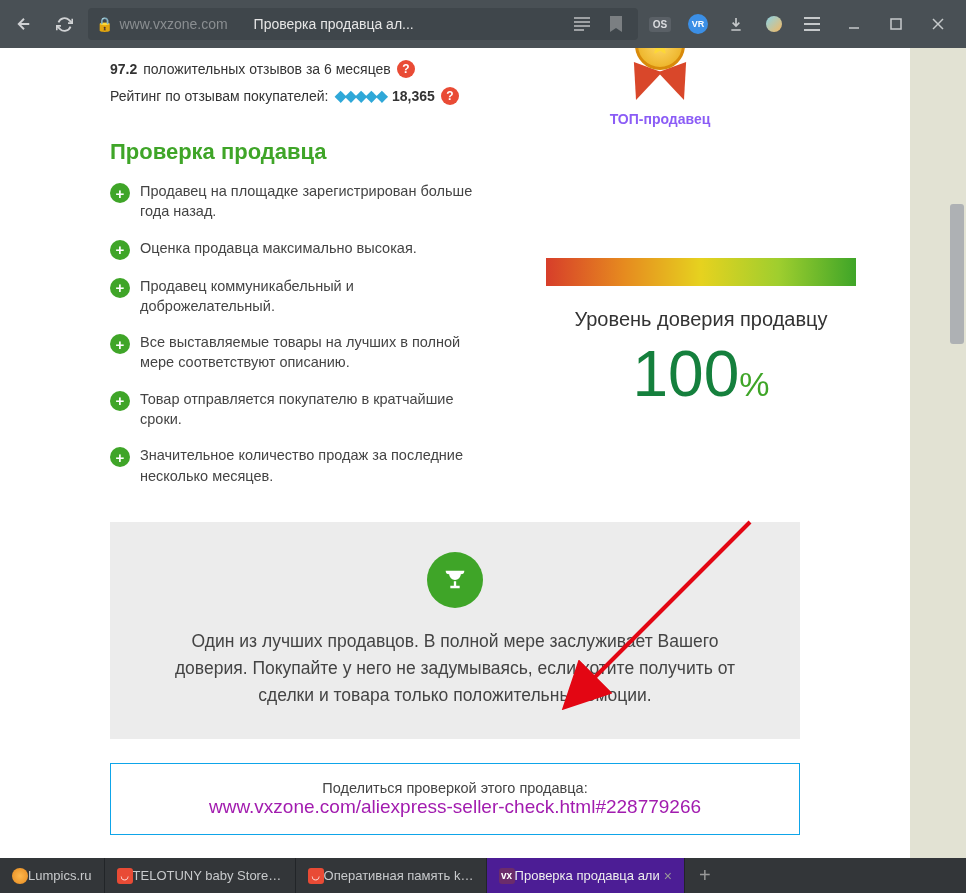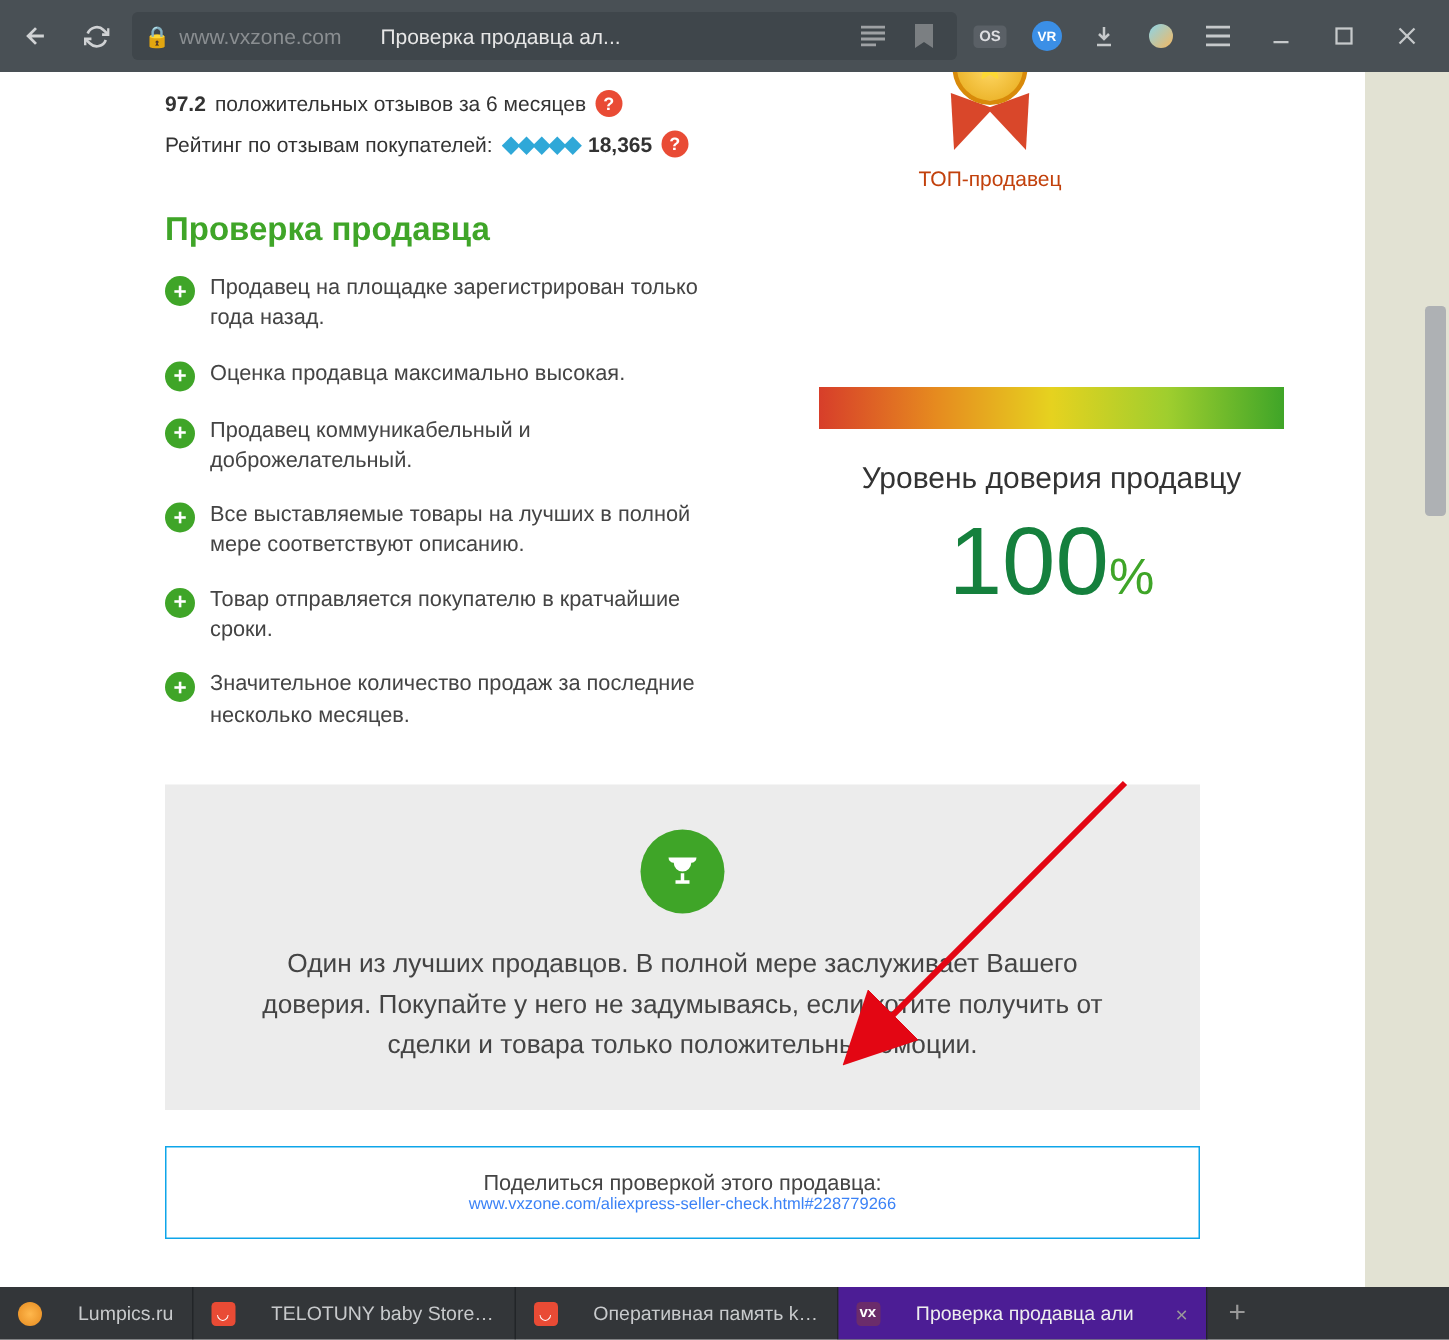--- a/index.html
+++ b/index.html
@@ -32,21 +32,21 @@
 .rating-line { font-size: 14px; color: #333; padding: 4px 0 4px 110px; display:flex; align-items:center; gap:6px;}
 .bold { font-weight: bold; }
 .help-icon { display:inline-flex; width:18px; height:18px; background:#e94b35; color:#fff; border-radius:50%; align-items:center; justify-content:center; font-size:12px; font-weight:bold; cursor:pointer;}
 .diamond { color:#2fa8d8; font-size:16px; letter-spacing:-2px;}
 
 .medal-wrap { position:absolute; top:0; left:580px; text-align:center; width:160px;}
 .medal { width:70px; height:55px; margin:0 auto 8px; position:relative;}
 .medal-disc{width:50px;height:50px;border-radius:50%;background:radial-gradient(circle,#ffd966,#e6a817);border:3px solid #d88a0a;position:absolute;top:-28px;left:10px;display:flex;align-items:center;justify-content:center;}
 .medal-ribbon-l{position:absolute;width:0;height:0;border-left:15px solid transparent;border-right:15px solid transparent;border-top:35px solid #d9472a;top:18px;left:2px;transform:rotate(20deg);}
 .medal-ribbon-r{position:absolute;width:0;height:0;border-left:15px solid transparent;border-right:15px solid transparent;border-top:35px solid #d9472a;top:18px;right:2px;transform:rotate(-20deg);}
-.top-seller{font-weight:normal;font-size:14px;color:#c2410c;}
+.top-seller{font-weight:bold;font-size:14px;color:#8b5cf6;}
 
 .section-title { color:#3fa528; font-size:22px; font-weight:bold; padding:30px 0 16px 110px;}
 .check-list { padding-left:110px; width:480px;}
 .check-item { display:flex; align-items:flex-start; gap:10px; padding-bottom:16px;}
 .plus-icon{min-width:20px;width:20px;height:20px;background:#3fa528;border-radius:50%;display:flex;align-items:center;justify-content:center;color:#fff;font-weight:bold;font-size:15px;margin-top:2px;}
 .check-text{font-size:14.5px;color:#444;line-height:1.4;}
 
 .trust-panel{position:absolute;left:546px;top:210px;width:310px;}
 .gradient-bar{height:28px;background:linear-gradient(to right,#d73e2a 0%,#e68a1f 25%,#e6d21f 50%,#9fce2e 75%,#3fa528 100%);}
 .trust-label{font-size:20px;color:#333;text-align:center;margin-top:22px;}
@@ -56,28 +56,28 @@
 
 .verdict-box{background:#ececec;margin:20px 110px 0 110px;padding:30px 50px;text-align:center;position:relative;}
 .trophy-badge{width:56px;height:56px;background:#3fa528;border-radius:50%;margin:0 auto 20px;display:flex;align-items:center;justify-content:center;}
 .trophy-badge svg{width:28px;height:28px;fill:#fff;}
 .verdict-text{font-size:17.5px;color:#444;line-height:1.55;}
 
 .arrow-overlay{position:absolute;top:464px;left:560px;width:210px;height:200px;pointer-events:none;z-index:5;}
 
 .share-box{border:1px solid #0ea5e9;margin:24px 110px 0 110px;padding:16px;text-align:center;}
 .share-label{font-size:14.5px;color:#444;}
-.share-link{color:#3b82f6;font-size:11px;}
+.share-link{color:#a21caf;font-size:19px;}
 
 .scrollbar{position:absolute;right:0;top:48px;width:18px;height:810px;background:#e2e2d3;}
 .thumb{position:absolute;right:2px;top:156px;width:14px;height:140px;background:#aeb1b4;border-radius:3px;}
 
 
 .tab-strip { position:absolute; bottom:0; left:0; right:0; height:35px; background:#333639; display:flex; align-items:stretch; }
-.tab { display:flex; align-items:center; gap:24px; padding:1px 12px; font-size:13px; color:#c8cacc; border-right:1px solid #222528; cursor:pointer; min-width:0;}
+.tab { display:flex; align-items:center; gap:0; padding:1px 12px; font-size:13px; color:#c8cacc; border-right:1px solid #222528; cursor:pointer; min-width:0;}
 .tab.active{background:#4c1d95;color:#eee;}
 .tab-label{white-space:nowrap;overflow:hidden;text-overflow:ellipsis;max-width:150px;}
 .tab-close{color:#999;font-size:14px;margin-left:4px;}
 .tab-fav{width:16px;height:16px;border-radius:3px;display:flex;align-items:center;justify-content:center;font-size:10px;color:#fff;flex-shrink:0;}
 .fav-lump{background:radial-gradient(circle,#ffb84d,#e68a1f);border-radius:50%;}
 .fav-ali{background:#e94b35;}
 .fav-vx{background:#6b2c6b;font-weight:bold;}
 .new-tab{width:40px;display:flex;align-items:center;justify-content:center;color:#999;font-size:20px;cursor:pointer;}
 </style>
 </head>
@@ -180,21 +180,21 @@
         <span class="diamond">◆◆◆◆◆</span>
         <span class="bold">18,365</span>
         <span class="help-icon">?</span>
       </div>
 
       <div class="section-title">Проверка продавца</div>
 
       <div class="check-list">
         <div class="check-item">
             <span class="plus-icon">+</span>
-            <span class="check-text">Продавец на площадке зарегистрирован только года назад.</span>
+            <span class="check-text">Продавец на площадке зарегистрирован больше года назад.</span>
           </div>
         <div class="check-item">
             <span class="plus-icon">+</span>
             <span class="check-text">Оценка продавца максимально высокая.</span>
           </div>
         <div class="check-item">
             <span class="plus-icon">+</span>
             <span class="check-text">Продавец коммуникабельный и доброжелательный.</span>
           </div>
         <div class="check-item">

